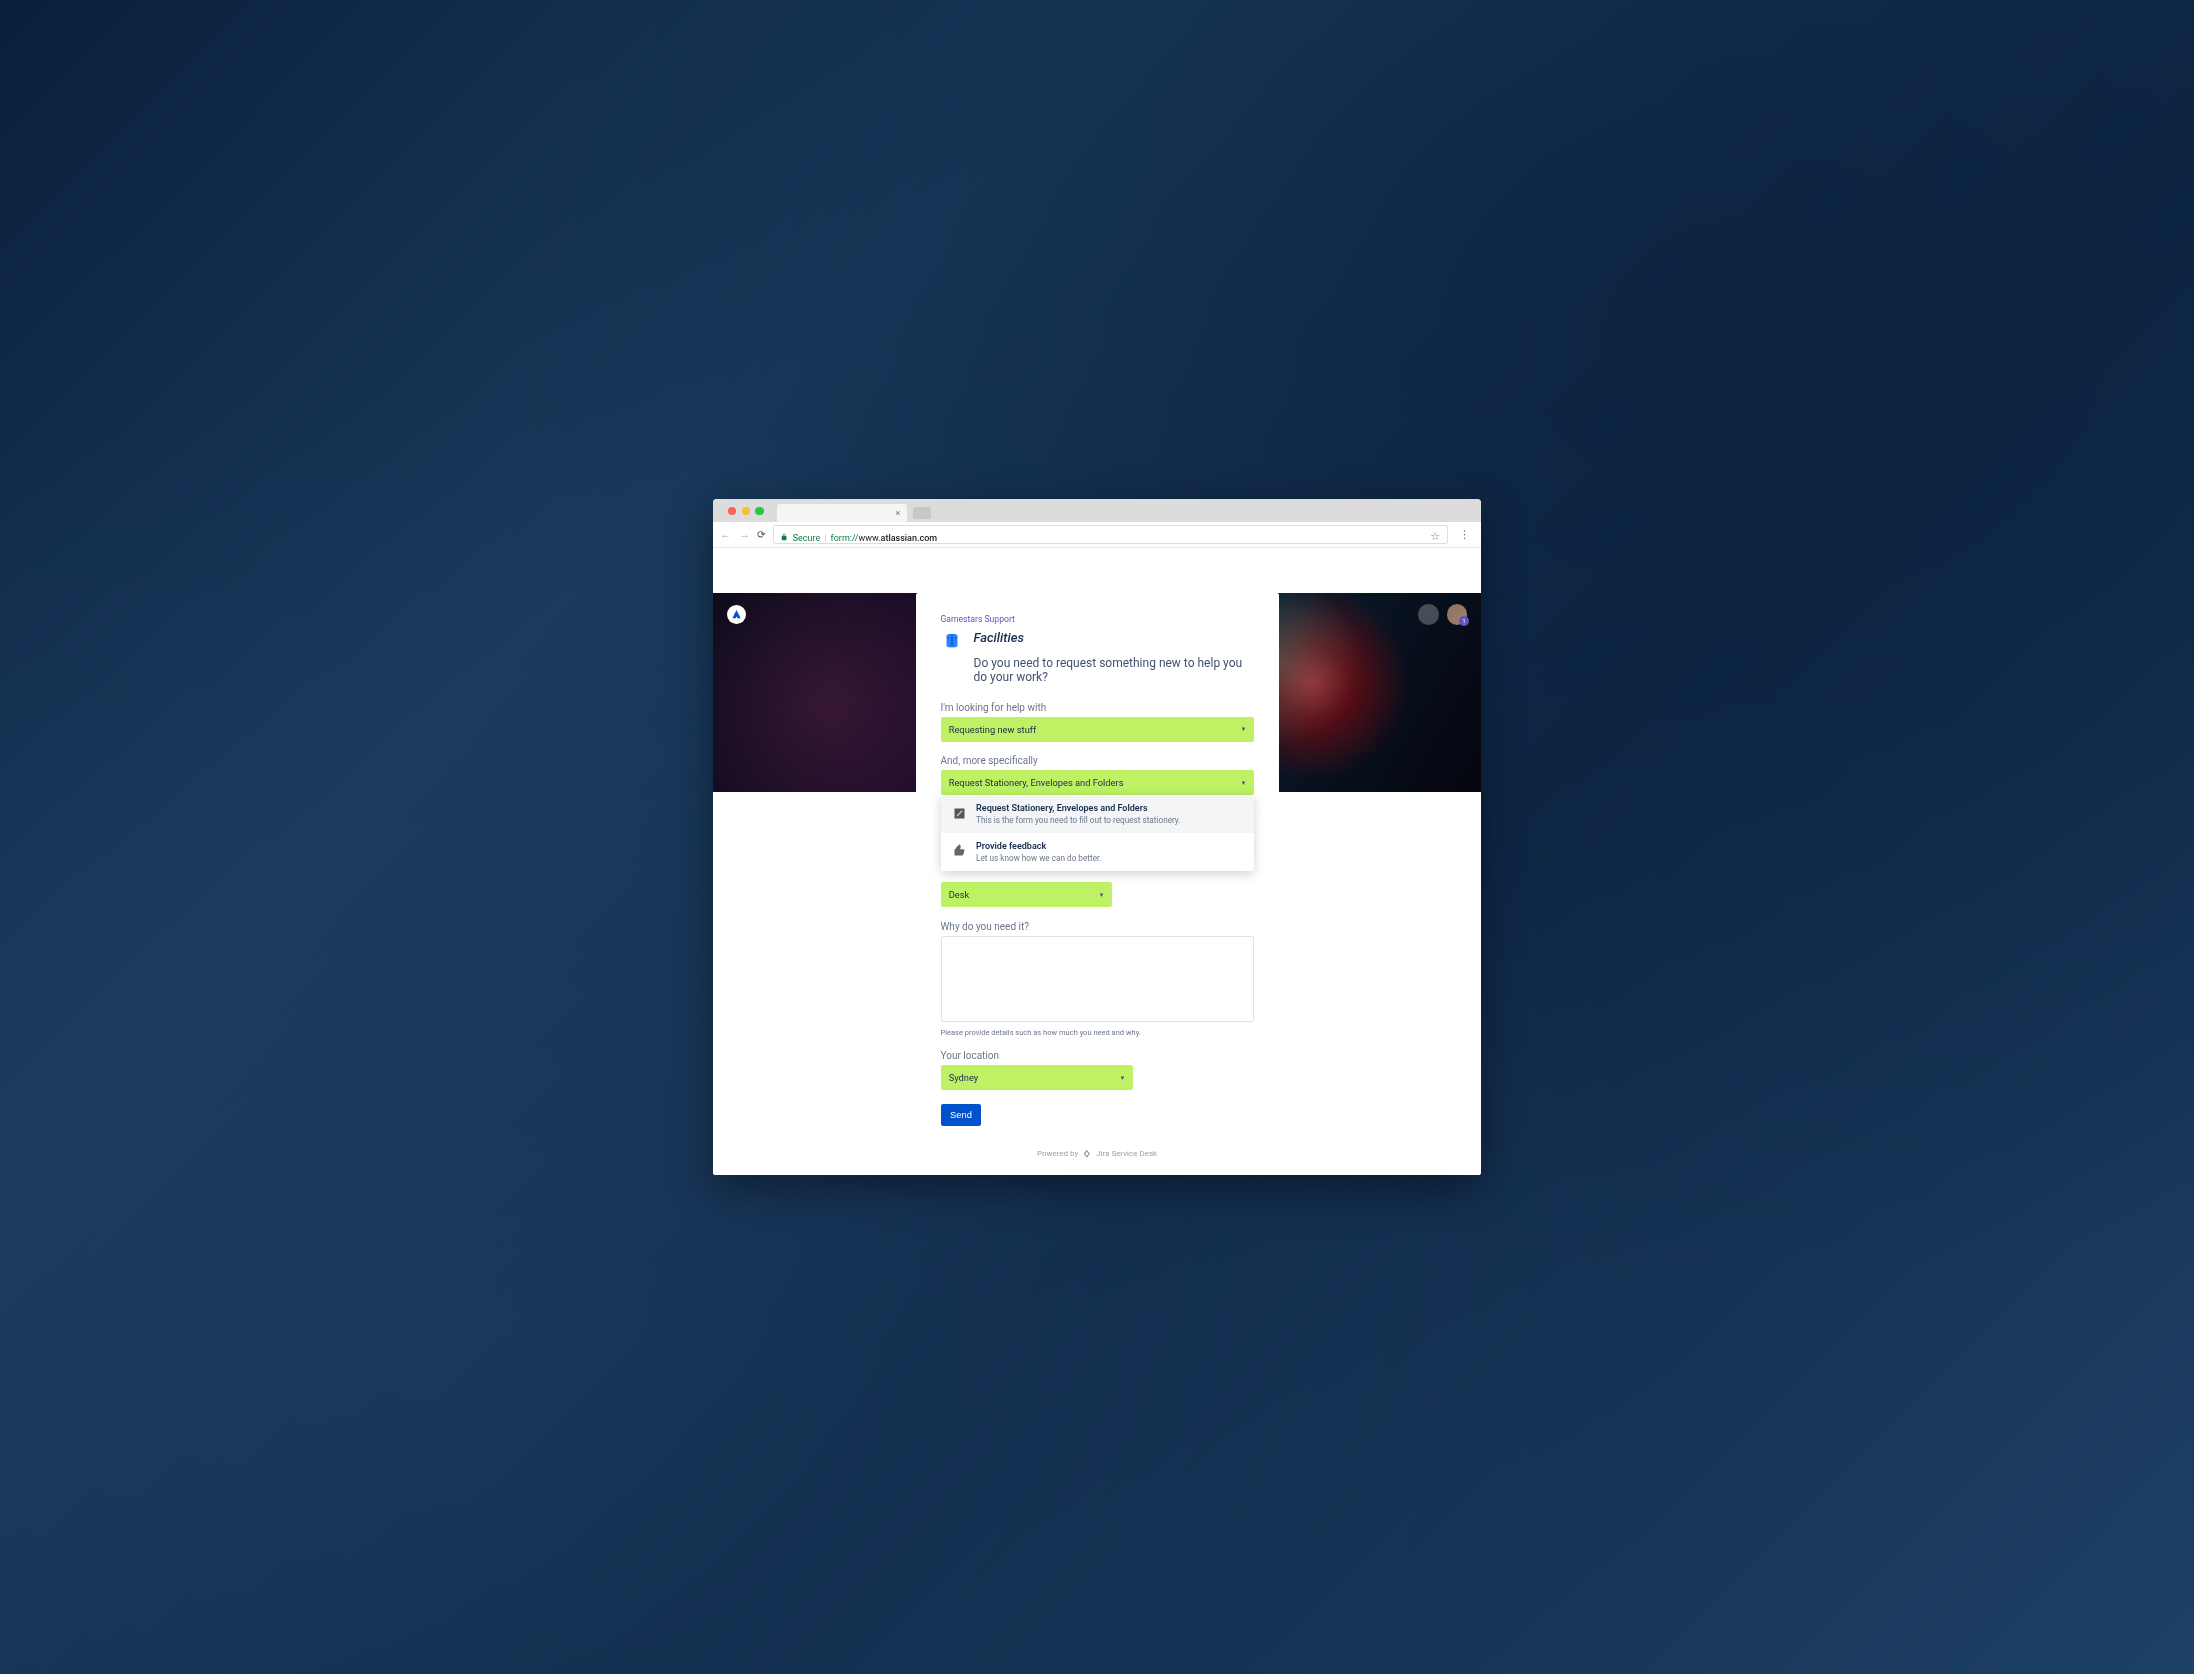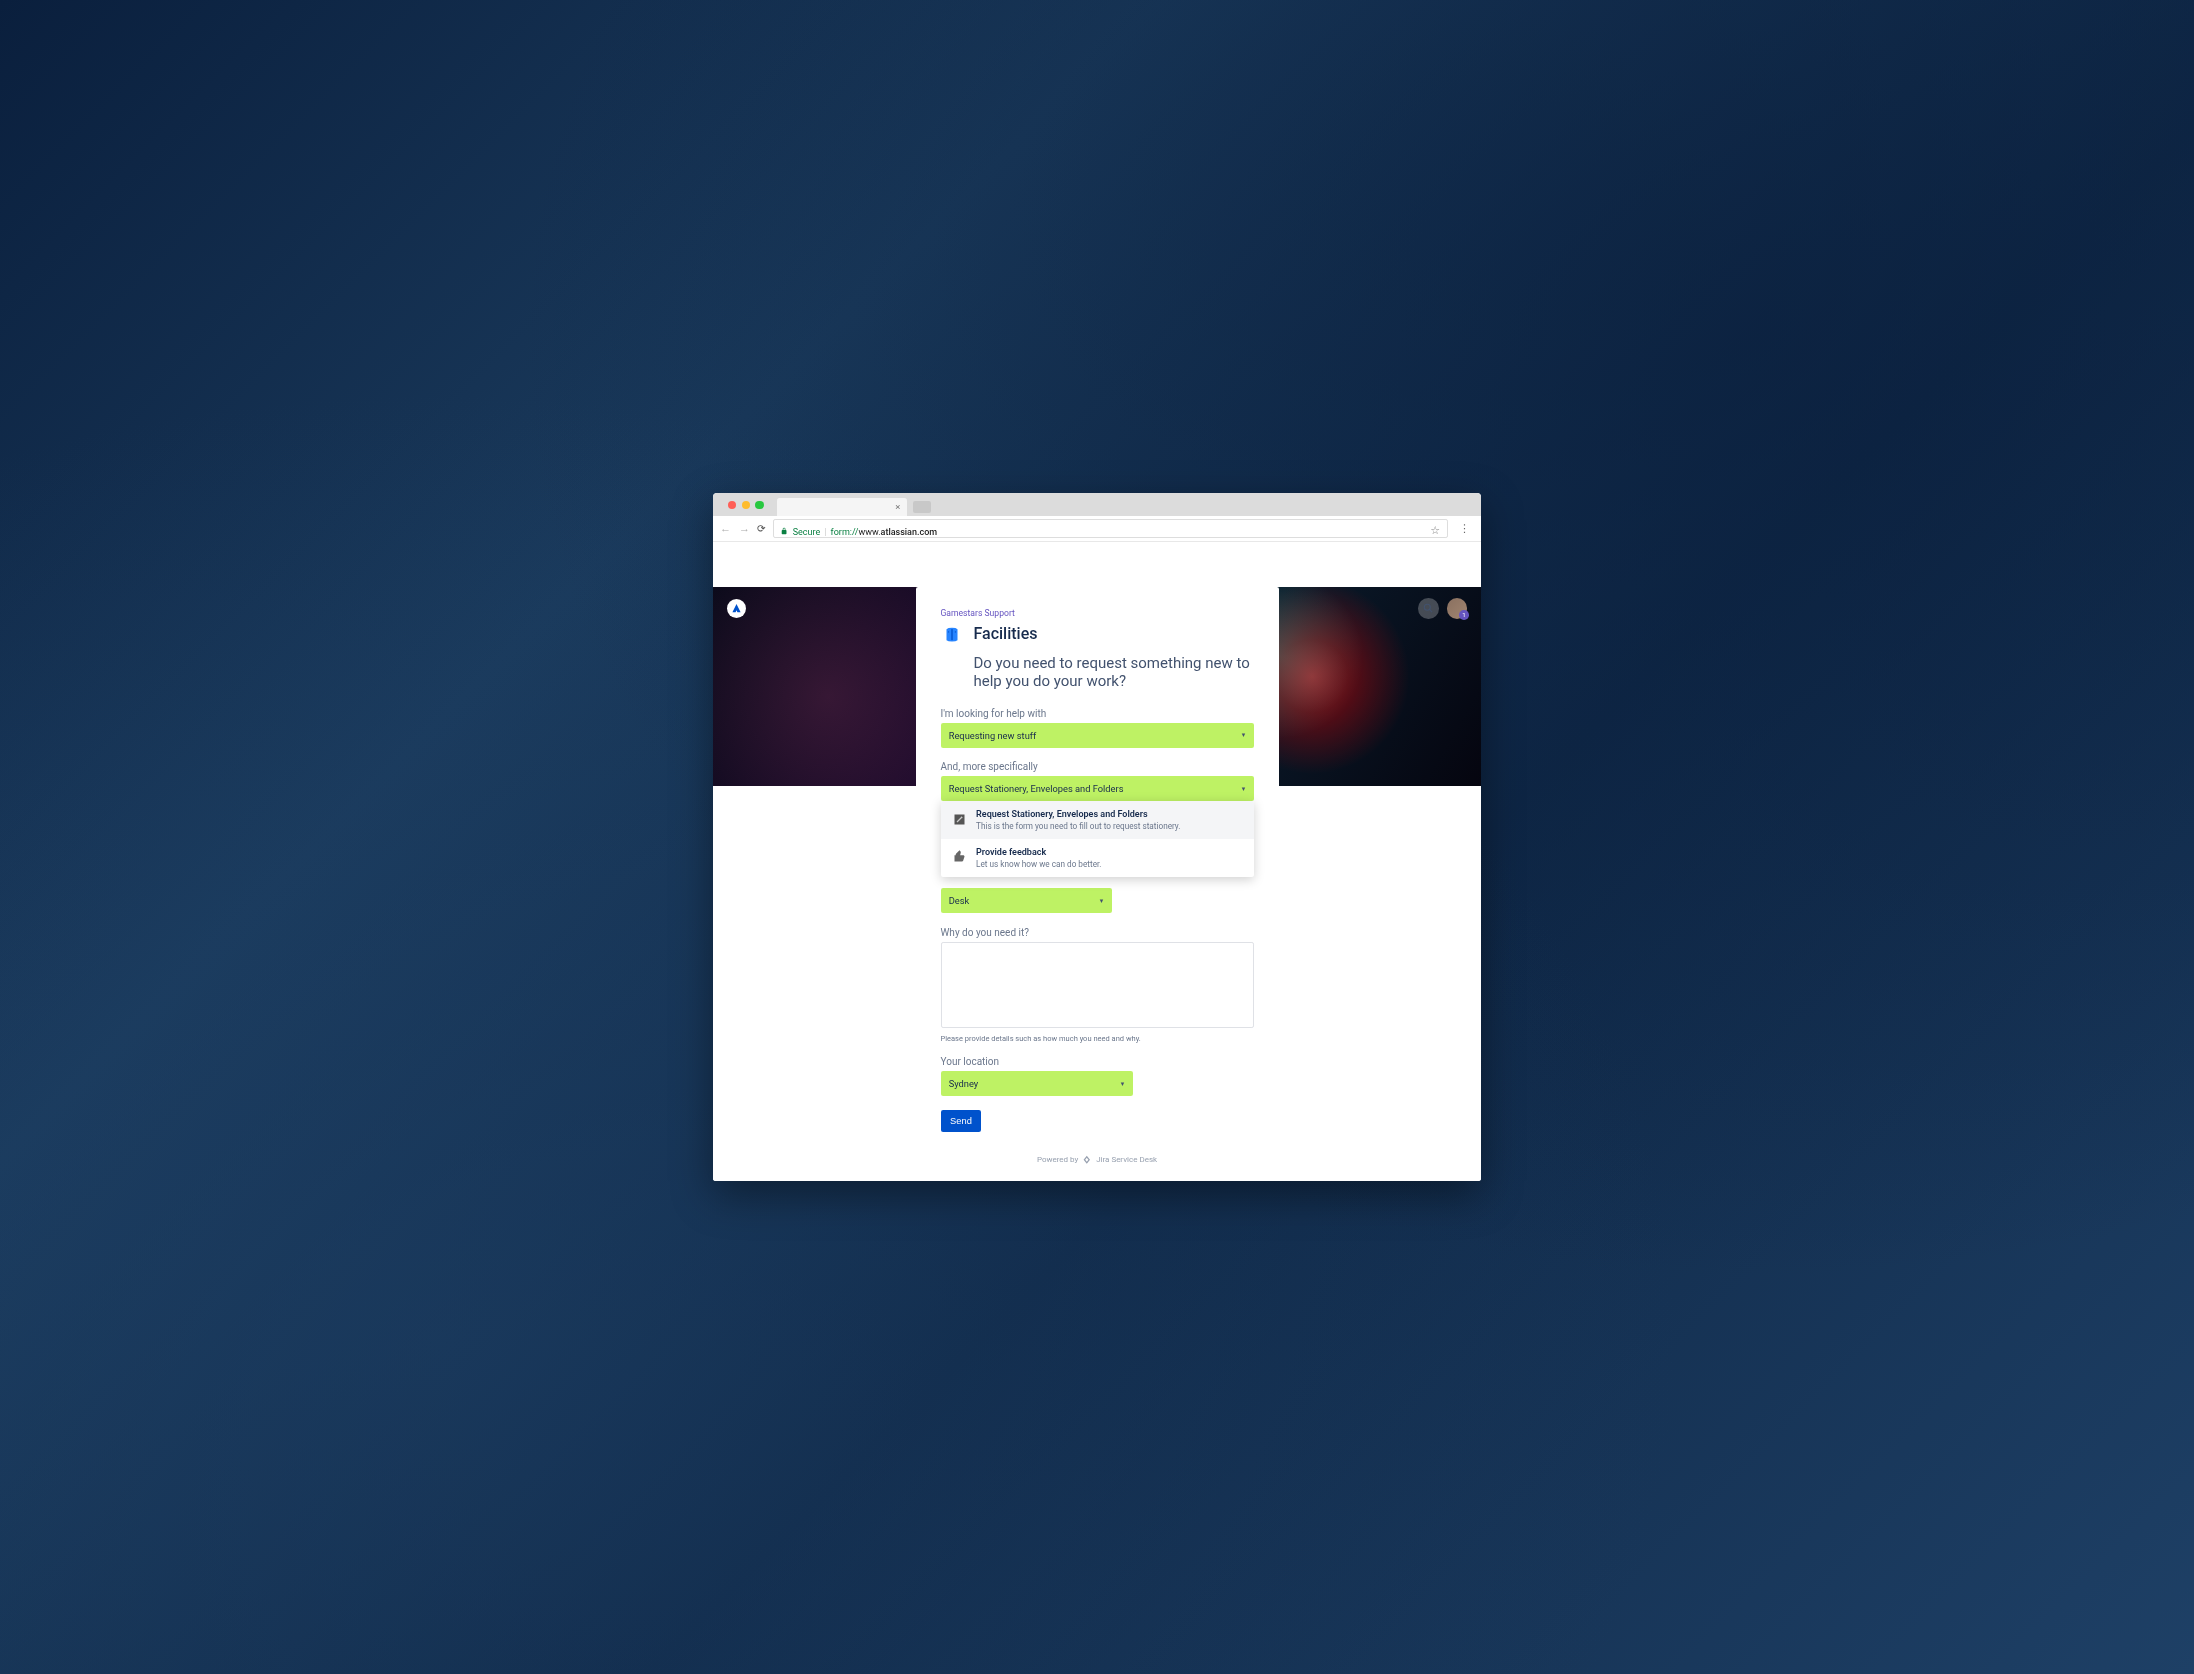--- a/index.html
+++ b/index.html
@@ -179,27 +179,28 @@
     display: flex;
     gap: 11px;
     margin-bottom: 18px;
   }
   .header-icon {
     width: 22px; height: 22px;
     flex-shrink: 0;
     margin-top: 1.4px;
   }
   .card-title {
-    font-size: 16px;
+    font-size: 13px;
     font-weight: 500;
     color: #172b4d;
     margin-bottom: 11px;
+    font-style: italic;
   }
   .card-subtitle {
-    font-size: 15px;
+    font-size: 12px;
     color: #42526e;
   }
   .form-group { margin-bottom: 13.7px; position: relative; }
   .form-label {
     font-size: 10px;
     color: #6b778c;
     margin-bottom: 4.1px;
     display: block;
   }
   .select-field {

